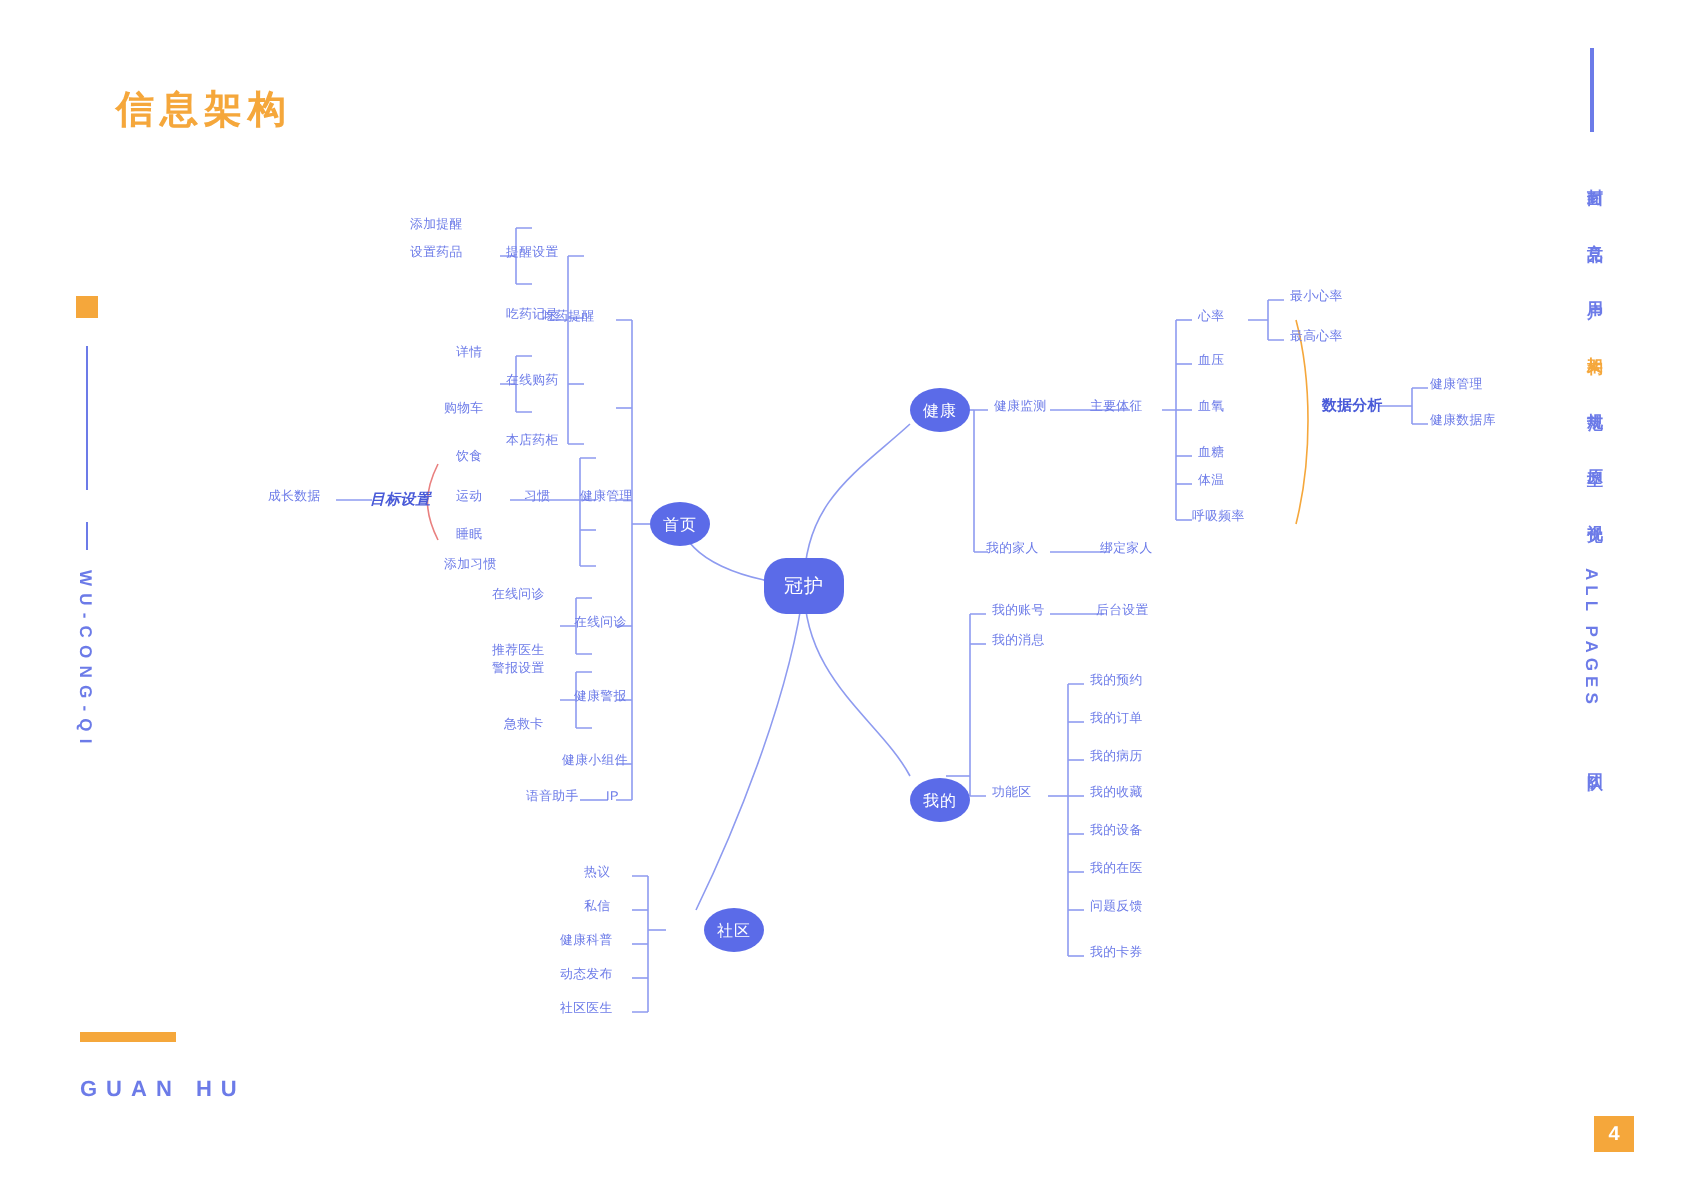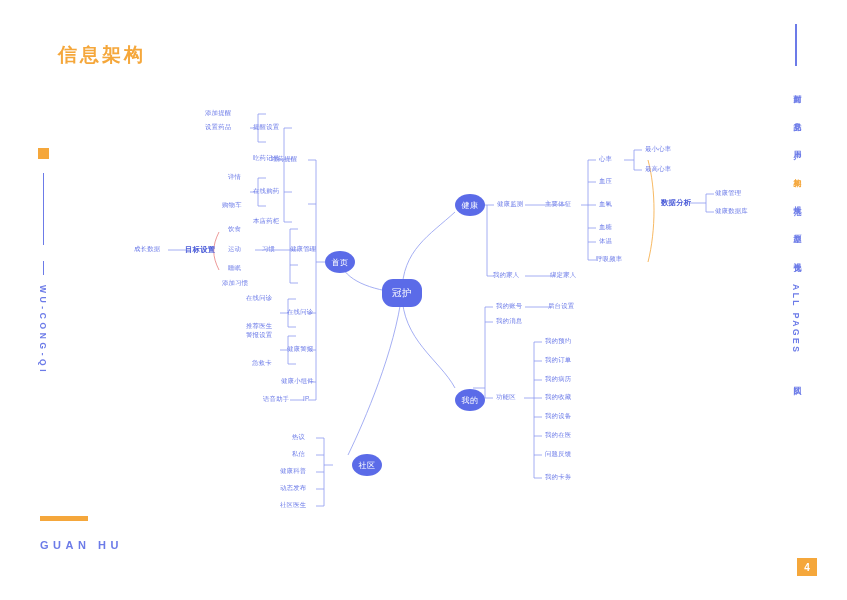--- a/index.html
+++ b/index.html
@@ -196,21 +196,21 @@
     <span class="lbl" style="left:205px;top:124px;">设置药品</span>
     <span class="lbl" style="left:253px;top:124px;">提醒设置</span>
     <span class="lbl" style="left:253px;top:155px;">吃药记录</span>
     <span class="lbl" style="left:228px;top:174px;">详情</span>
     <span class="lbl" style="left:222px;top:202px;">购物车</span>
     <span class="lbl" style="left:253px;top:188px;">在线购药</span>
     <span class="lbl" style="left:253px;top:218px;">本店药柜</span>
     <span class="lbl" style="left:271px;top:156px;">吃药提醒</span>
 
     <span class="lbl" style="left:134px;top:246px;">成长数据</span>
-    <span class="lbl big" style="left:185px;top:246px;">目标设置</span>
+    <span class="lbl big" style="left:185px;top:246px;font-style:italic;">目标设置</span>
     <span class="lbl" style="left:228px;top:226px;">饮食</span>
     <span class="lbl" style="left:228px;top:246px;">运动</span>
     <span class="lbl" style="left:228px;top:265px;">睡眠</span>
     <span class="lbl" style="left:222px;top:280px;">添加习惯</span>
     <span class="lbl" style="left:262px;top:246px;">习惯</span>
     <span class="lbl" style="left:290px;top:246px;">健康管理</span>
 
     <span class="lbl" style="left:246px;top:295px;">在线问诊</span>
     <span class="lbl" style="left:246px;top:323px;">推荐医生</span>
     <span class="lbl" style="left:287px;top:309px;">在线问诊</span>

